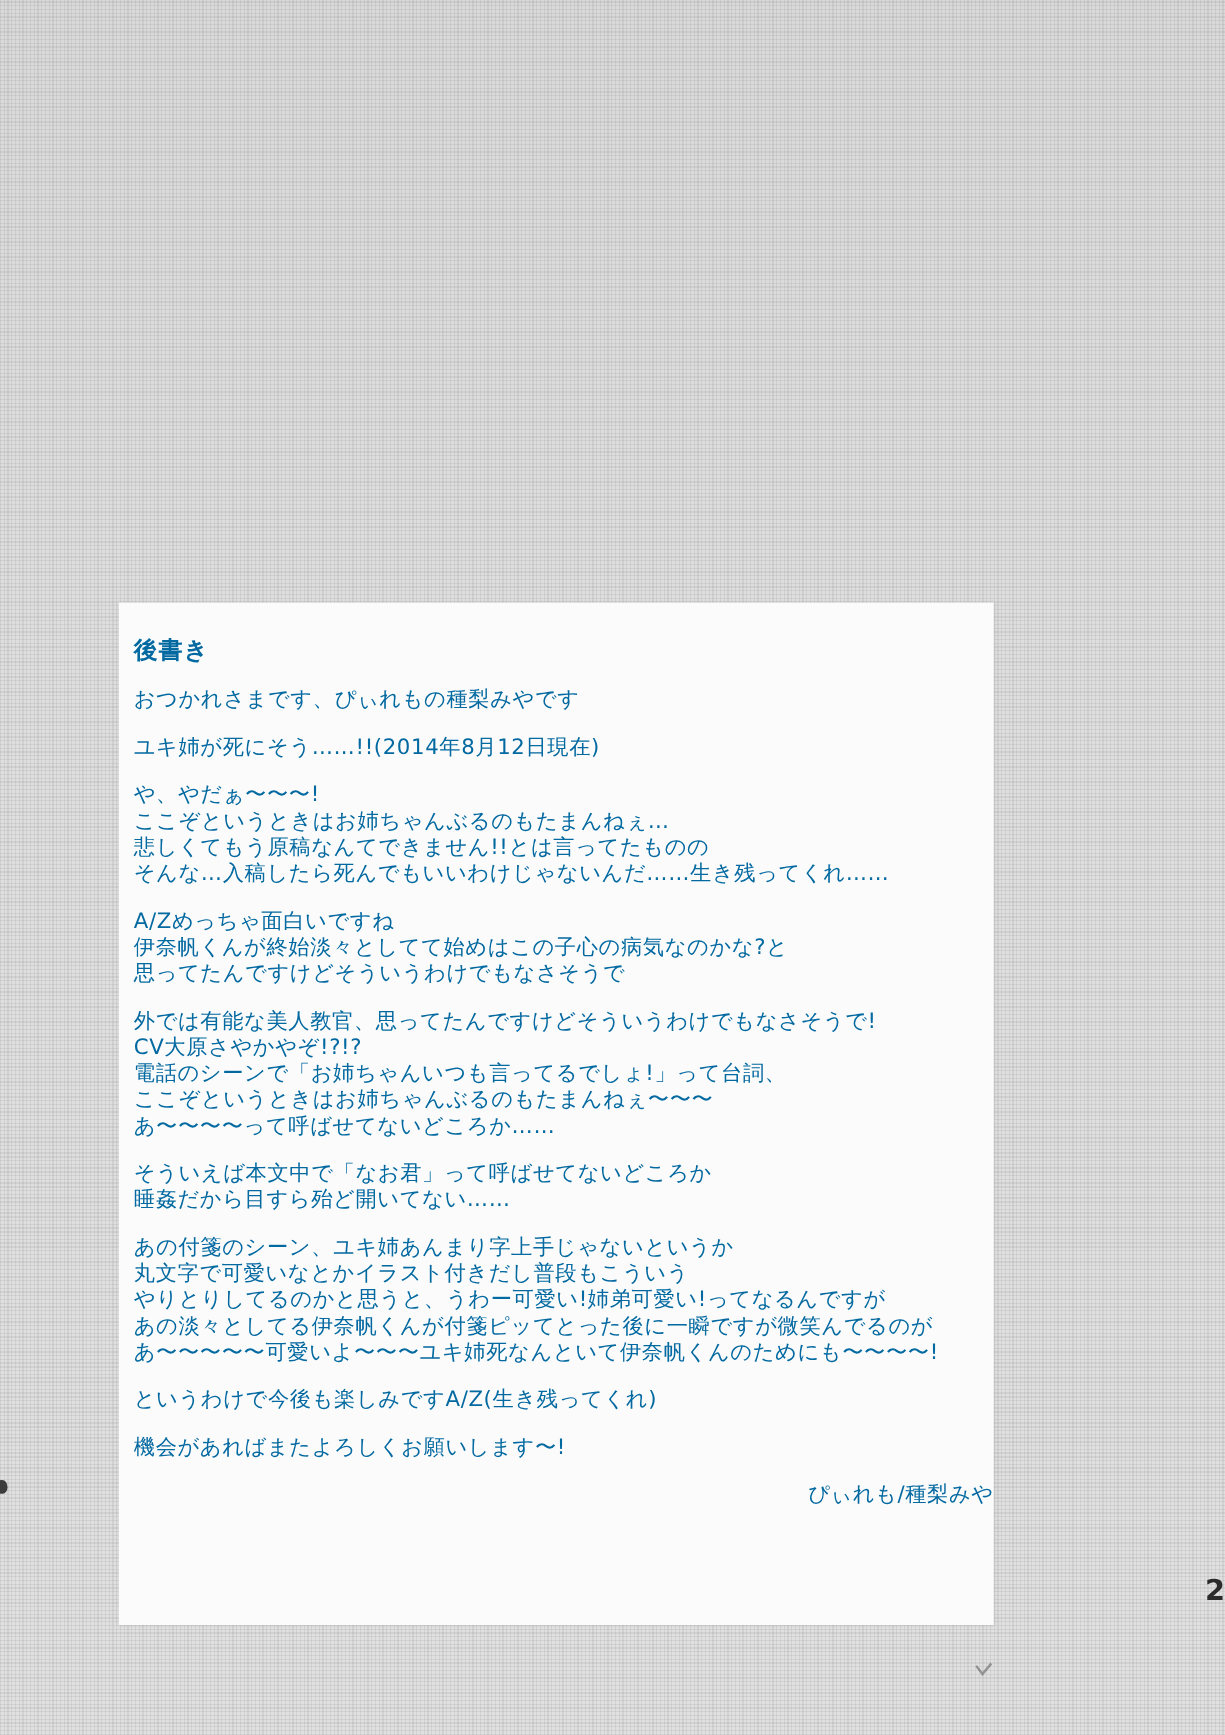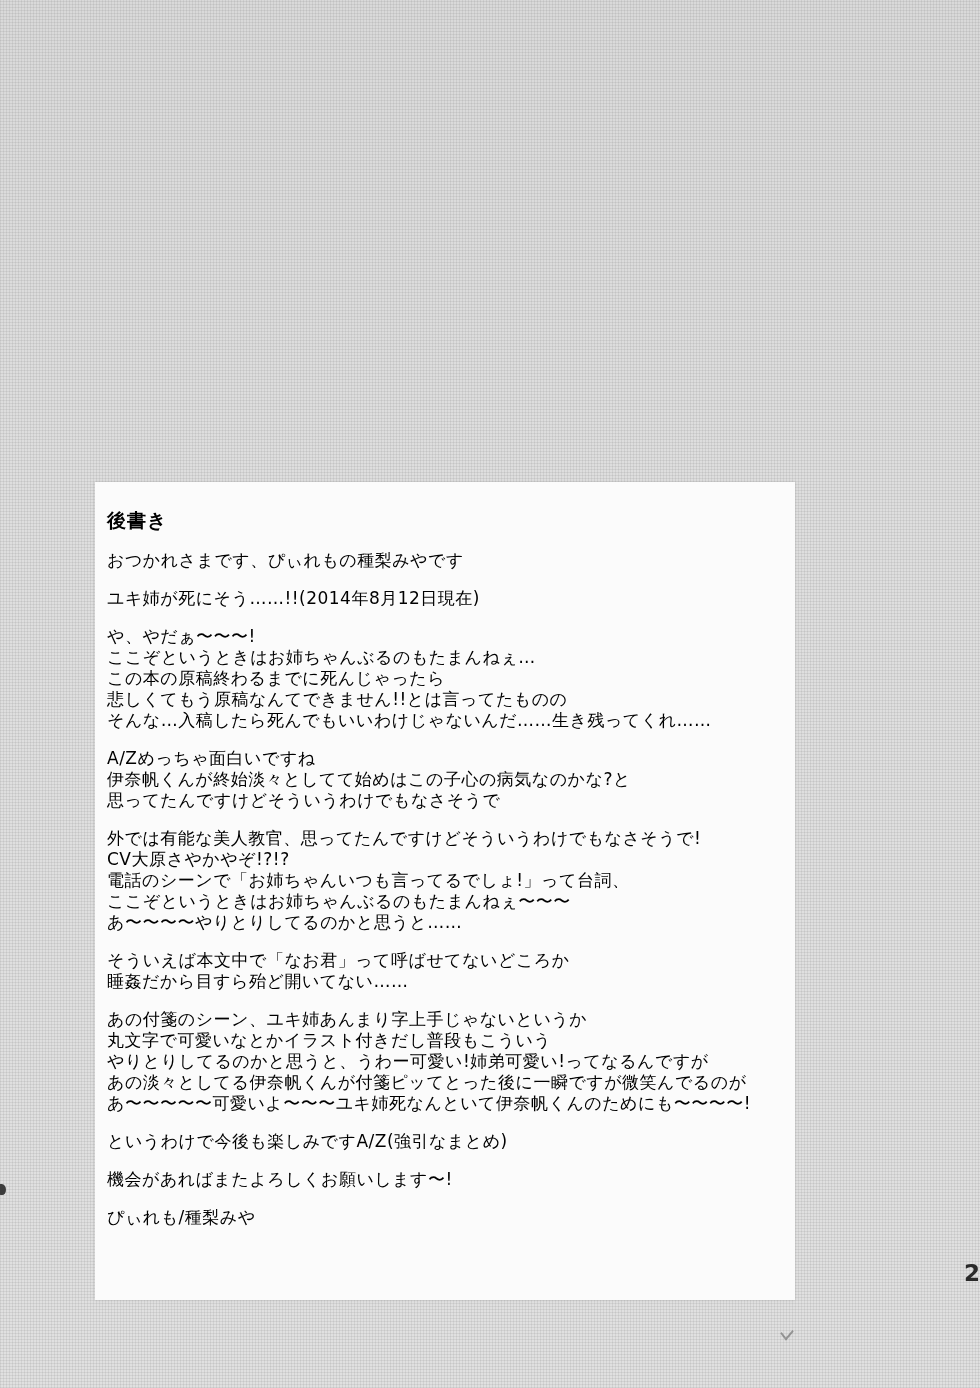--- a/index.html
+++ b/index.html
@@ -15,31 +15,31 @@
     font-family:"DejaVu Sans","Liberation Sans",sans-serif;
   }
   .paper{
     position:absolute;
     left:95px;top:482px;
     width:700px;height:818px;
     background:#fbfbfb;
     box-shadow:0 0 3px rgba(0,0,0,0.10);
     padding:28px 0 0 12px;
     box-sizing:border-box;
-    color:#000000;
+    color:#0369a1;
   }
   .heading{
     font-size:19px;
     font-weight:700;
     line-height:21px;
     margin:0 0 19px 0;
     letter-spacing:1px;
   }
   .para{margin:0 0 17px 0;}
-  .para:last-child{margin-bottom:0;}
+  .para:last-child{margin-bottom:0;text-align:right;}
   .line{
     font-size:17px;
     font-weight:400;
     line-height:21px;
     letter-spacing:0.5px;
     white-space:nowrap;
   }
   .page-number{
     position:absolute;
     left:964px;top:1260px;
@@ -76,54 +76,53 @@
       <div class="line">おつかれさまです、ぴぃれもの種梨みやです</div>
     </div>
 
     <div class="para">
       <div class="line">ユキ姉が死にそう……!!(2014年8月12日現在)</div>
     </div>
 
     <div class="para">
       <div class="line">や、やだぁ〜〜〜!</div>
       <div class="line">ここぞというときはお姉ちゃんぶるのもたまんねぇ…</div>
-      <div class="line">この本の原稿終わるまでに死んじゃったら</div>
       <div class="line">悲しくてもう原稿なんてできません!!とは言ってたものの</div>
       <div class="line">そんな…入稿したら死んでもいいわけじゃないんだ……生き残ってくれ……</div>
     </div>
 
     <div class="para">
       <div class="line">A/Zめっちゃ面白いですね</div>
       <div class="line">伊奈帆くんが終始淡々としてて始めはこの子心の病気なのかな?と</div>
       <div class="line">思ってたんですけどそういうわけでもなさそうで</div>
     </div>
 
     <div class="para">
       <div class="line">外では有能な美人教官、思ってたんですけどそういうわけでもなさそうで!</div>
       <div class="line">CV大原さやかやぞ!?!?</div>
       <div class="line">電話のシーンで「お姉ちゃんいつも言ってるでしょ!」って台詞、</div>
       <div class="line">ここぞというときはお姉ちゃんぶるのもたまんねぇ〜〜〜</div>
-      <div class="line">あ〜〜〜〜やりとりしてるのかと思うと……</div>
+      <div class="line">あ〜〜〜〜って呼ばせてないどころか……</div>
     </div>
 
     <div class="para">
       <div class="line">そういえば本文中で「なお君」って呼ばせてないどころか</div>
       <div class="line">睡姦だから目すら殆ど開いてない……</div>
     </div>
 
     <div class="para">
       <div class="line">あの付箋のシーン、ユキ姉あんまり字上手じゃないというか</div>
       <div class="line">丸文字で可愛いなとかイラスト付きだし普段もこういう</div>
       <div class="line">やりとりしてるのかと思うと、うわー可愛い!姉弟可愛い!ってなるんですが</div>
       <div class="line">あの淡々としてる伊奈帆くんが付箋ピッてとった後に一瞬ですが微笑んでるのが</div>
       <div class="line">あ〜〜〜〜〜可愛いよ〜〜〜ユキ姉死なんといて伊奈帆くんのためにも〜〜〜〜!</div>
     </div>
 
     <div class="para">
-      <div class="line">というわけで今後も楽しみですA/Z(強引なまとめ)</div>
+      <div class="line">というわけで今後も楽しみですA/Z(生き残ってくれ)</div>
     </div>
 
     <div class="para">
       <div class="line">機会があればまたよろしくお願いします〜!</div>
     </div>
 
     <div class="para">
       <div class="line">ぴぃれも/種梨みや</div>
     </div>
 

